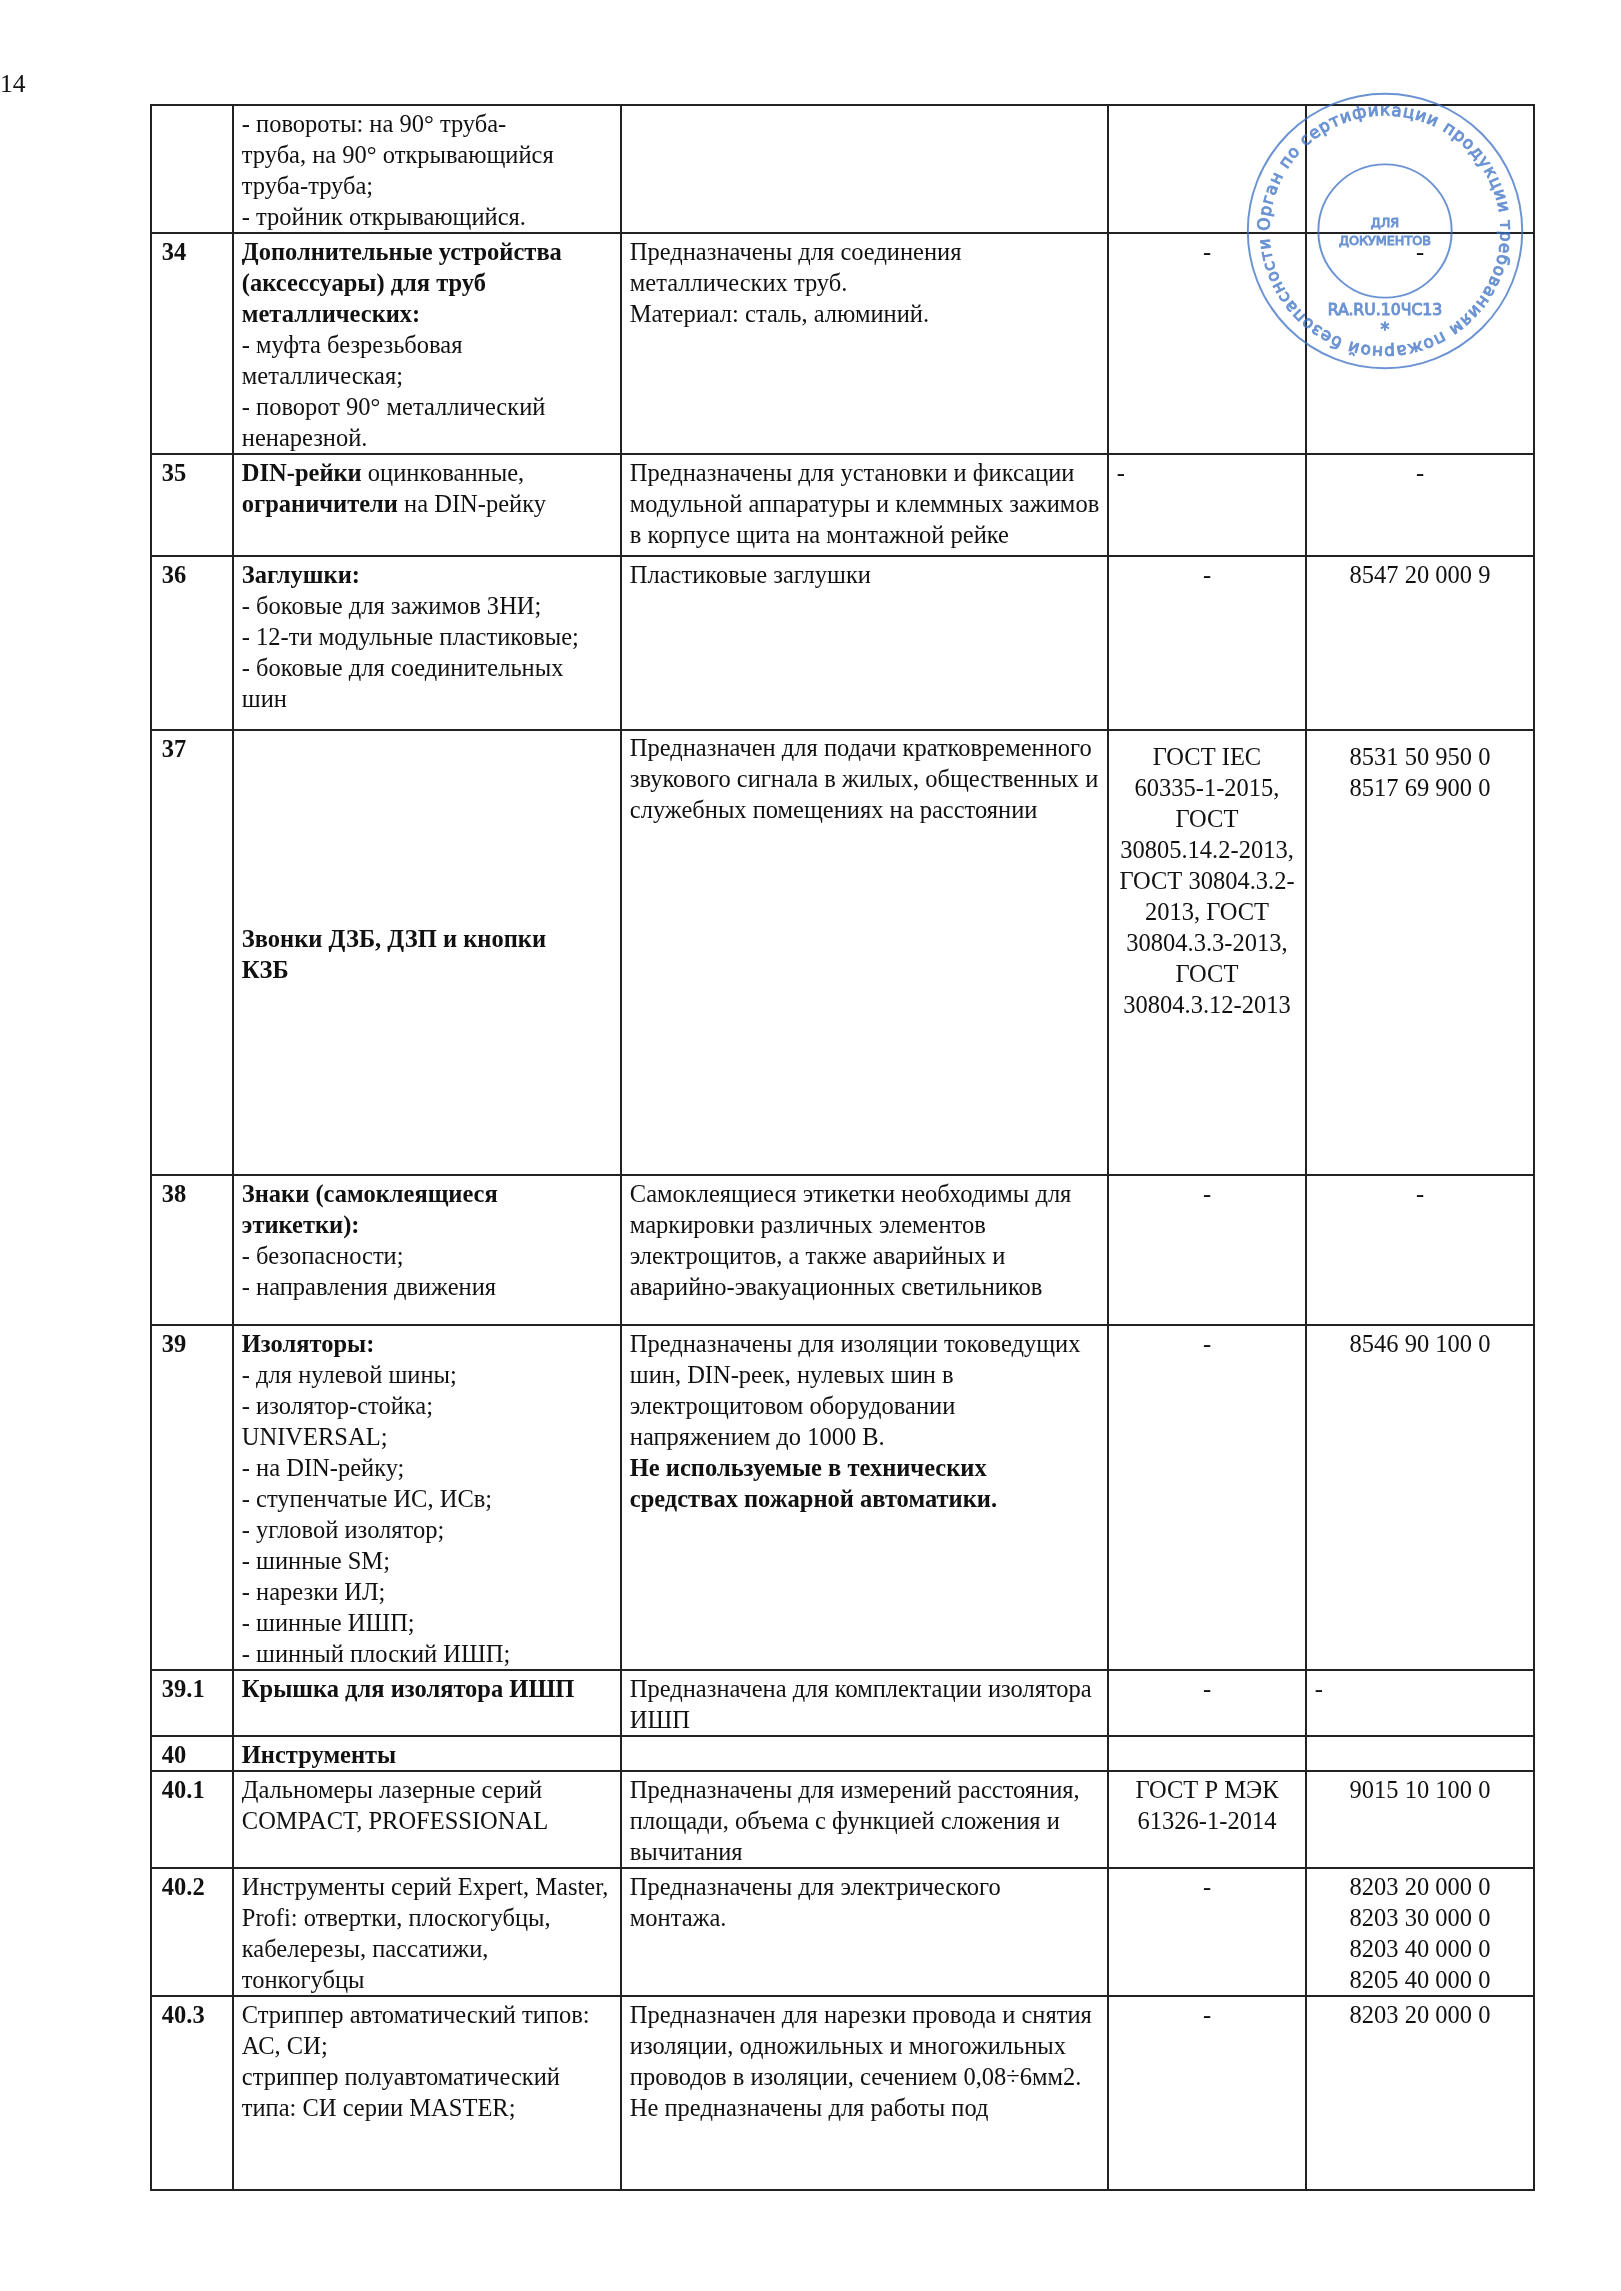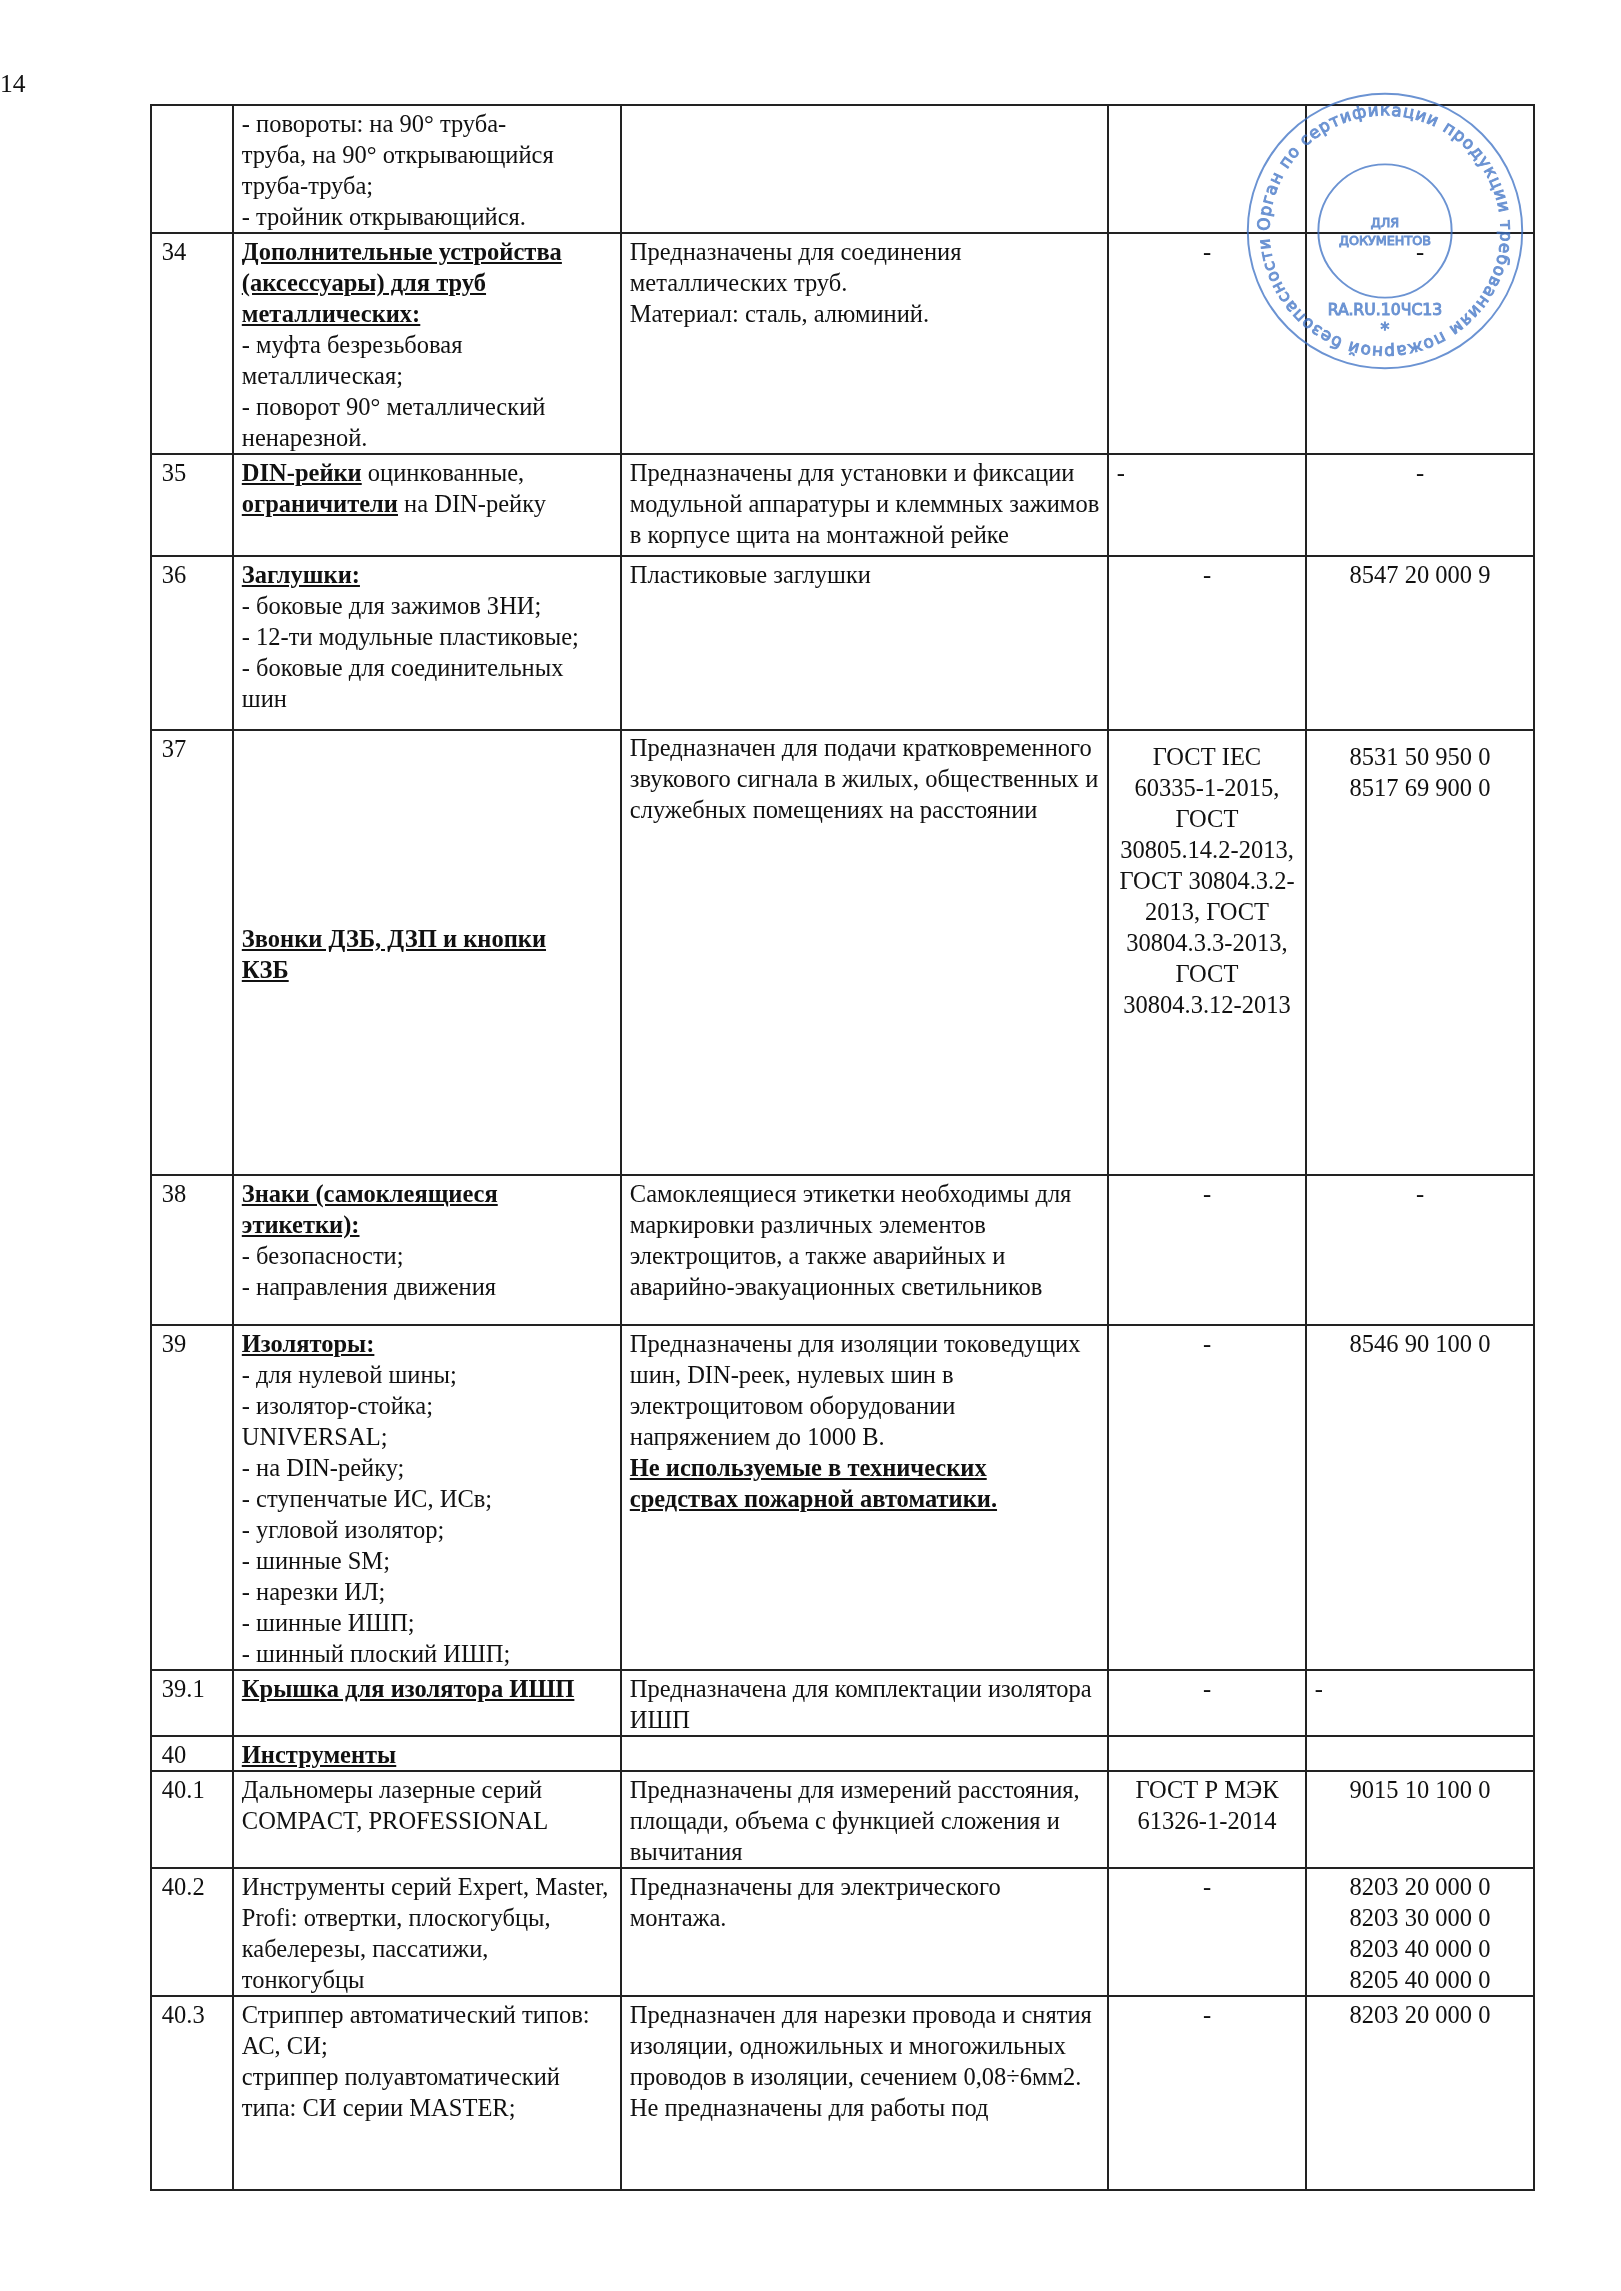--- a/index.html
+++ b/index.html
@@ -6,23 +6,23 @@
   body { width: 1621px; height: 2292px; position: relative; overflow: hidden;
          font-family: "Liberation Serif", "DejaVu Serif", serif; color: #111; }
   .page-num { position: absolute; left: 0; width: 1621px; top: 69px; 
               font-size: 25.5px; }
   table.doc { position: absolute; left: 150px; top: 104px; border-collapse: collapse;
               table-layout: fixed; width: 1384px; }
   table.doc td { border: 2px solid #222; vertical-align: top; padding: 2px 7.8px 0 7.8px;
                  font-size: 24.5px; line-height: 31px; overflow: hidden; }
   col.c1 { width: 82px; } col.c2 { width: 388px; } col.c3 { width: 487px; }
   col.c4 { width: 198px; } col.c5 { width: 228px; }
-  .num { font-weight: normal; padding-left: 9.8px !important; }
+  .num { font-weight: bold; padding-left: 9.8px !important; }
   .center { text-align: center; }
-  .b { font-weight: bold; text-decoration: underline; }
+  .b { font-weight: bold; }
   .line { display: block; }
   .mid { vertical-align: middle !important; }
   .stamp { position: absolute; left: 1233px; top: 84px; width: 304px; height: 294px; pointer-events: none; }
   .stamp svg text { font-family: "DejaVu Sans", sans-serif; }
 </style>
 </head>
 <body>
 
 <div class="page-num">14</div>
 

